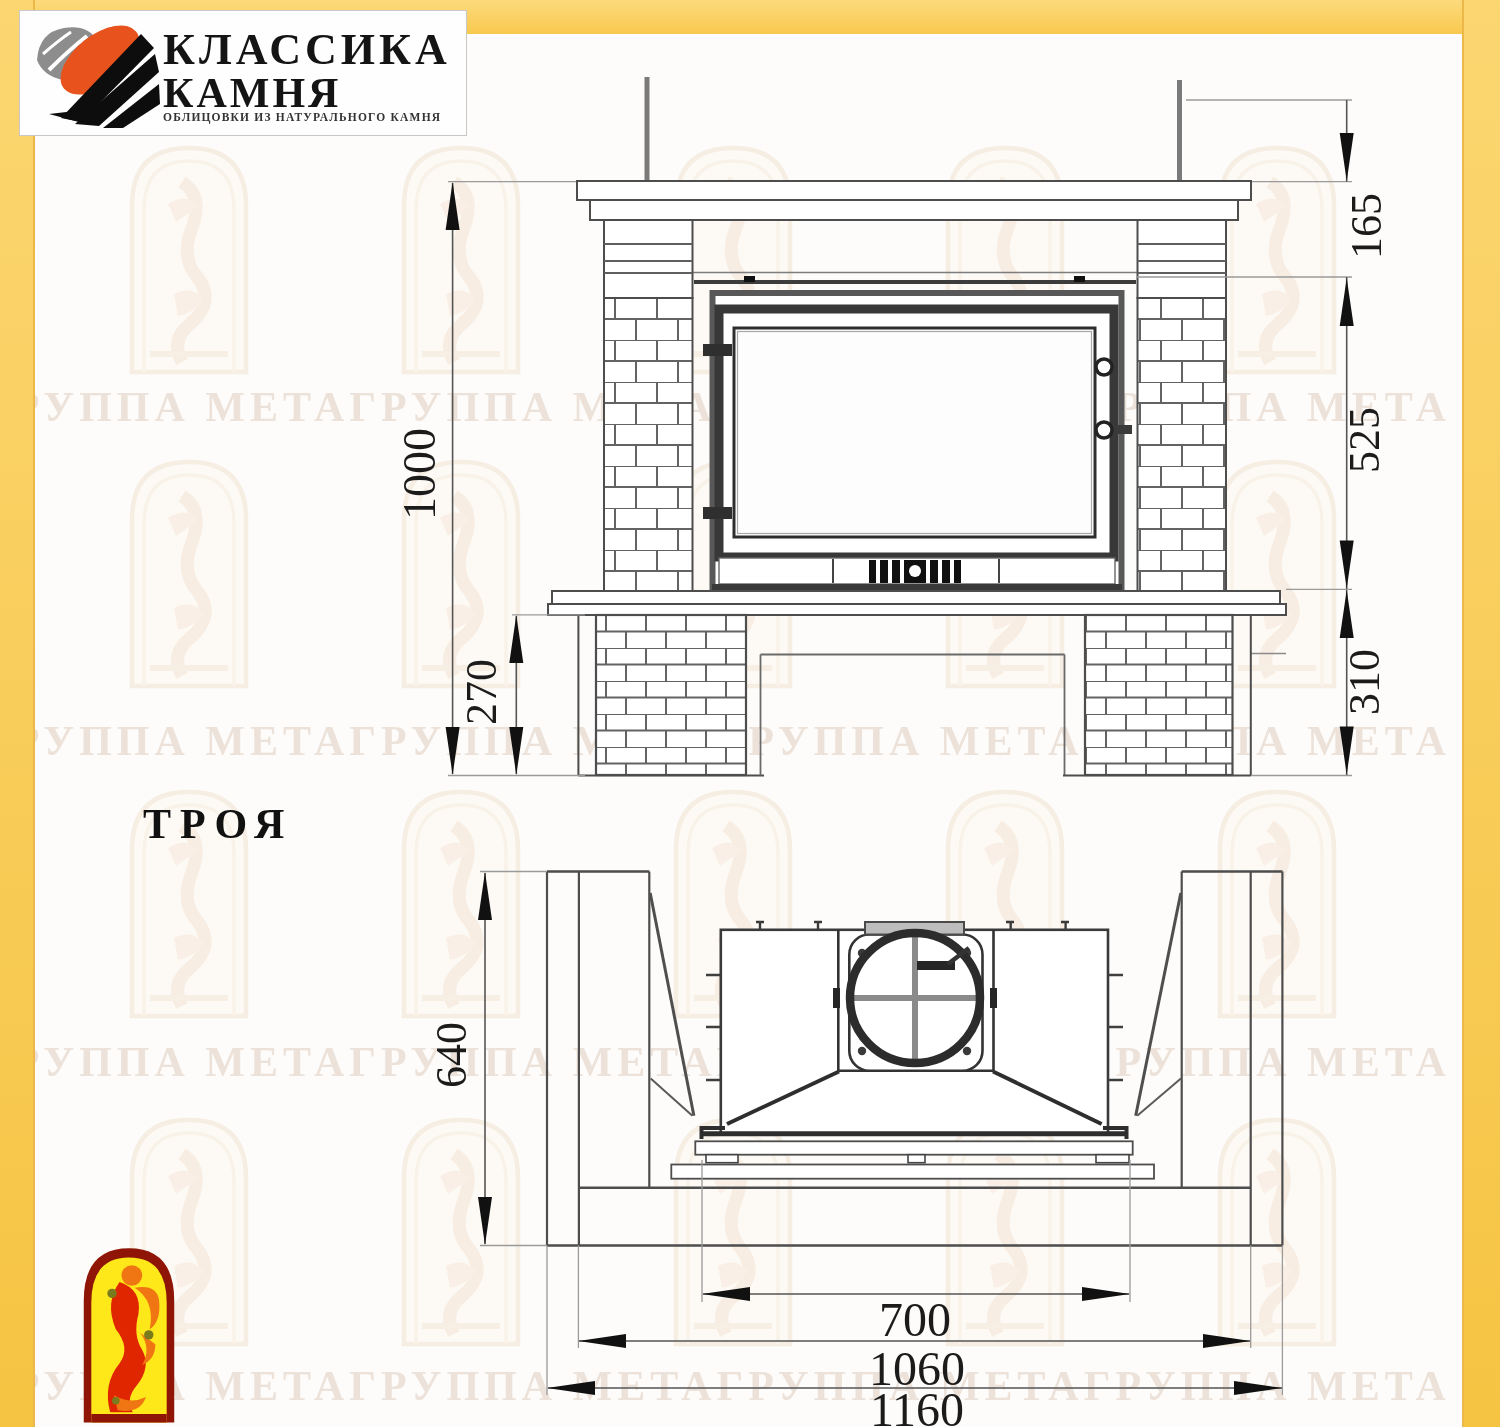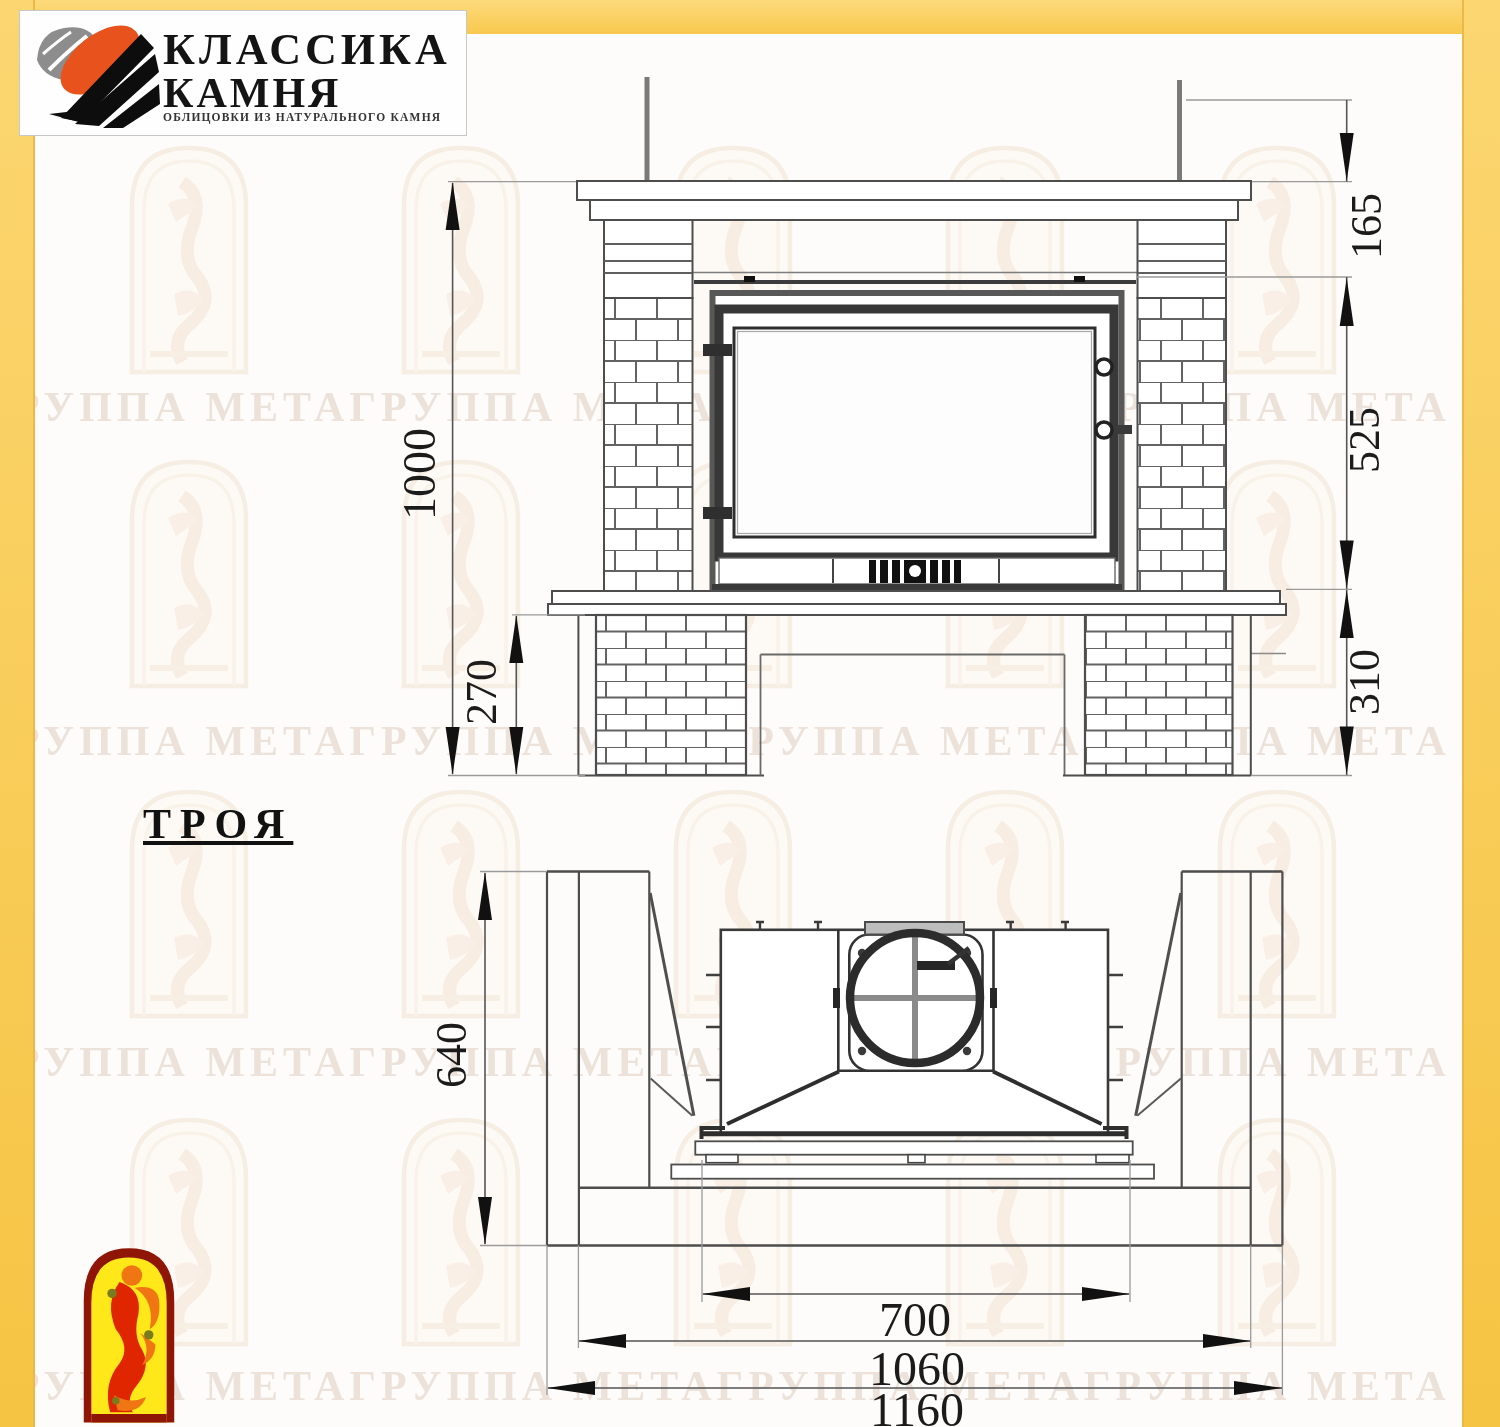--- a/index.html
+++ b/index.html
@@ -272,21 +272,21 @@
 <path d="M547,1245.5 V1395 M1282.4,1245.5 V1395" stroke="#9a9a9a" stroke-width="1.3"></path>
 
 <path d="M548,1388 H1282" stroke="#555" stroke-width="1.6"></path>
 <path d="M547,1388 L595,1381 L595,1395 Z" fill="#111"></path>
 <path d="M1282.4,1388 L1234,1381 L1234,1395 Z" fill="#111"></path>
 
 <text x="917" y="1426" font-size="48" fill="#1b1b1b" text-anchor="middle" font-family="Liberation Serif">1160</text>
 </g>
 </svg>
 
-<div class="abs" style="left:143px;top:800px;font-size:42px;font-weight:bold;letter-spacing:9px;color:#111;text-decoration:underline;">ТРОЯ</div>
+<div class="abs" style="left:143px;top:800px;font-size:42px;font-weight:bold;letter-spacing:9px;color:#111;">ТРОЯ</div>
 
 <div class="abs" style="left:19px;top:10px;width:446px;height:124px;background:#fefefe;border:1px solid #c8c8c8;"></div>
 
 <svg class="abs" style="left:19px;top:10px" width="446" height="124" viewBox="0 0 446 124">
 
   <g>
     <path d="M18,50 Q20,22 45,18 Q68,14 78,30 Q88,48 80,62 Q66,74 44,70 Q24,66 18,50 Z" fill="#8d8d8d"></path>
     <path d="M30,60 Q50,40 68,26" stroke="#fff" stroke-width="4" fill="none"></path>
     <path d="M24,44 Q40,30 52,22" stroke="#fff" stroke-width="3" fill="none"></path>
   </g>

